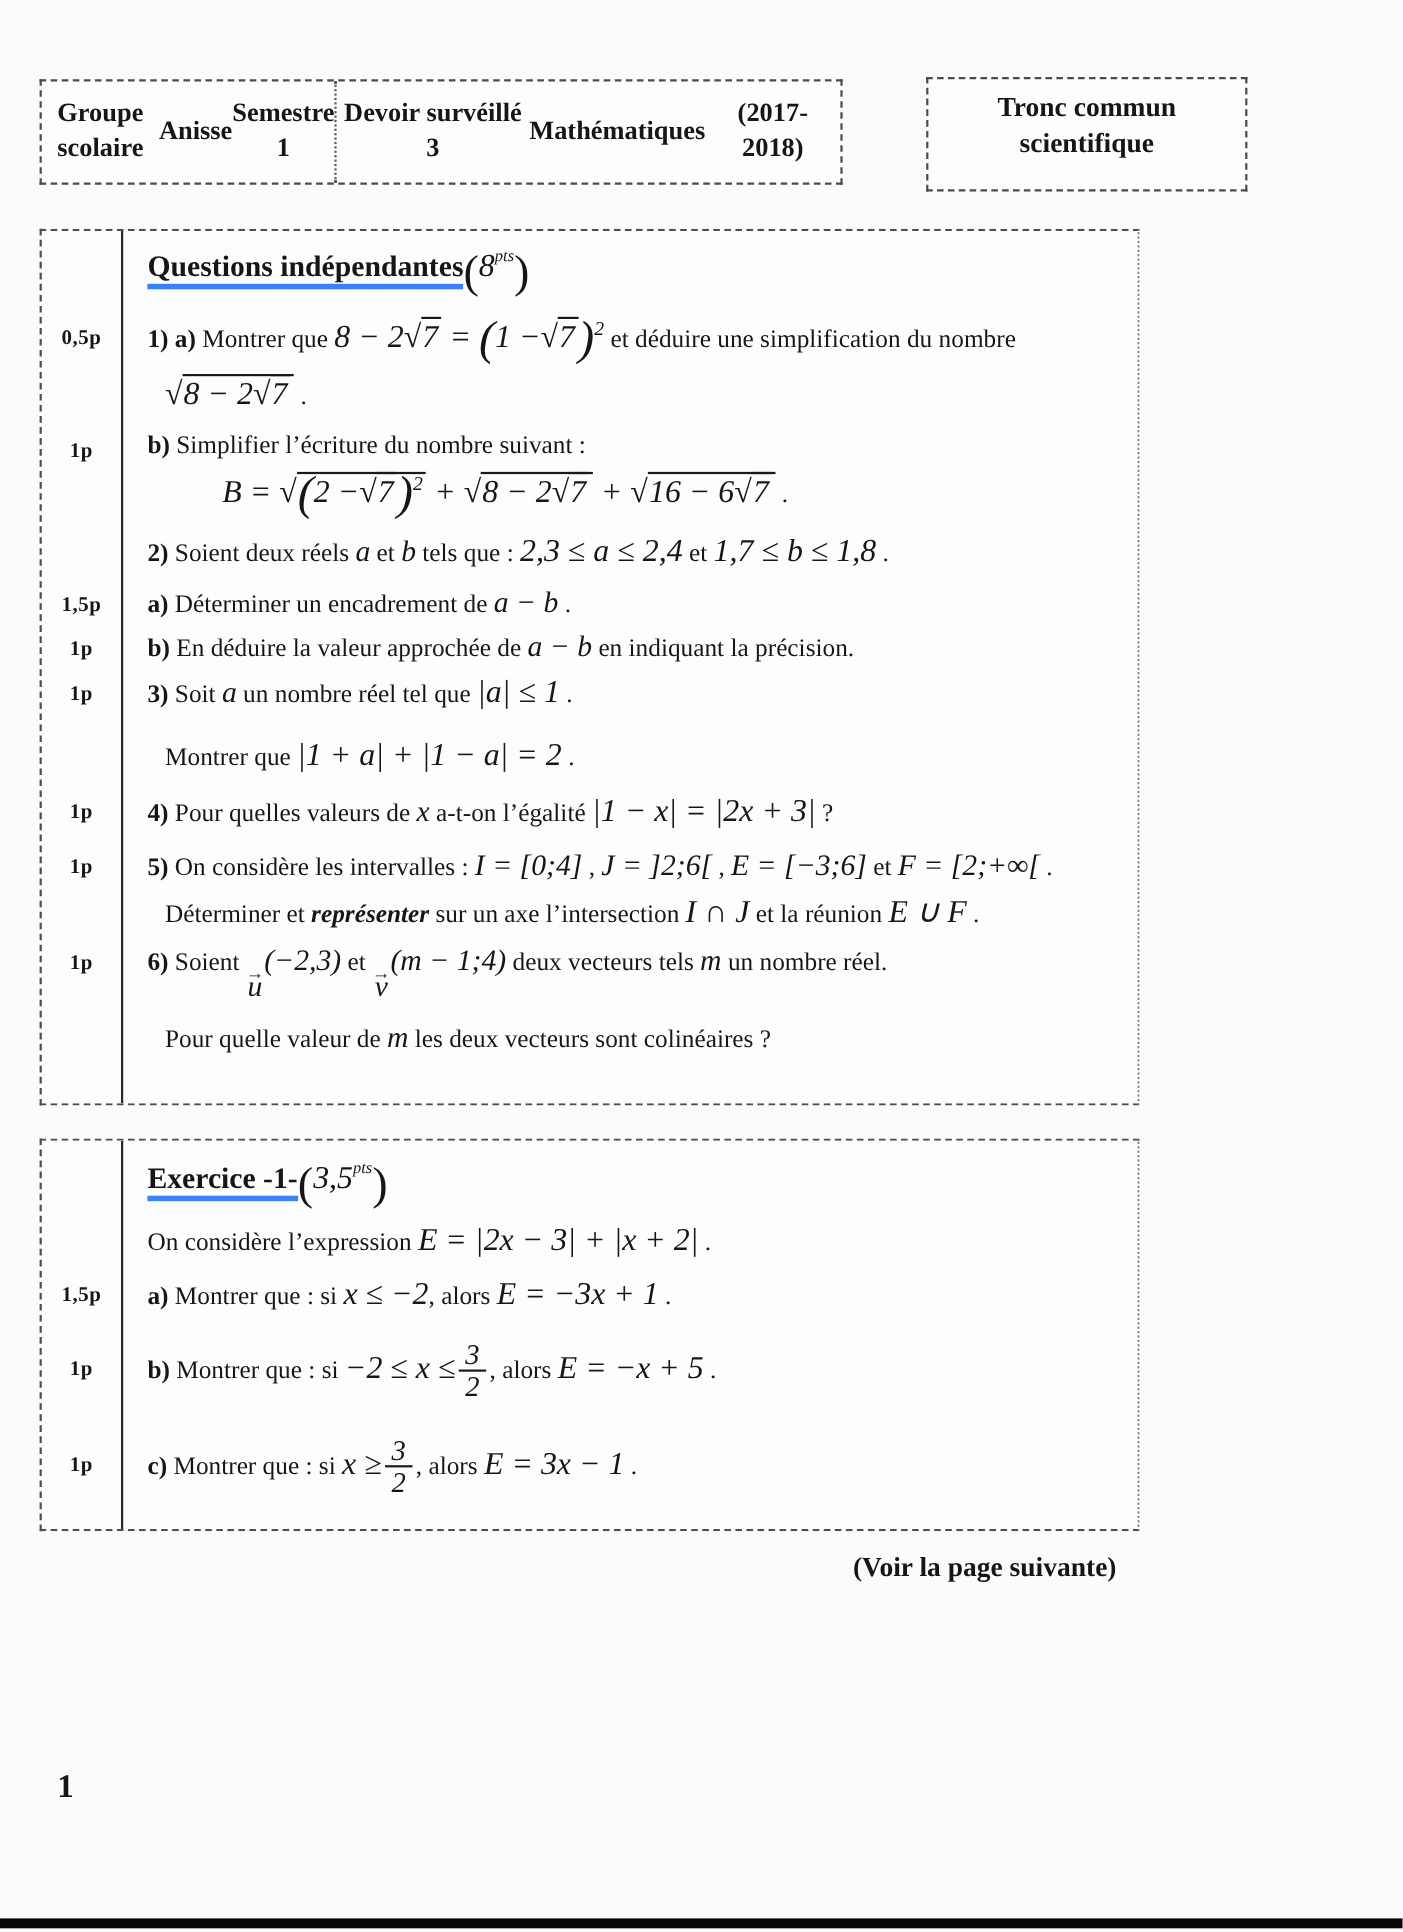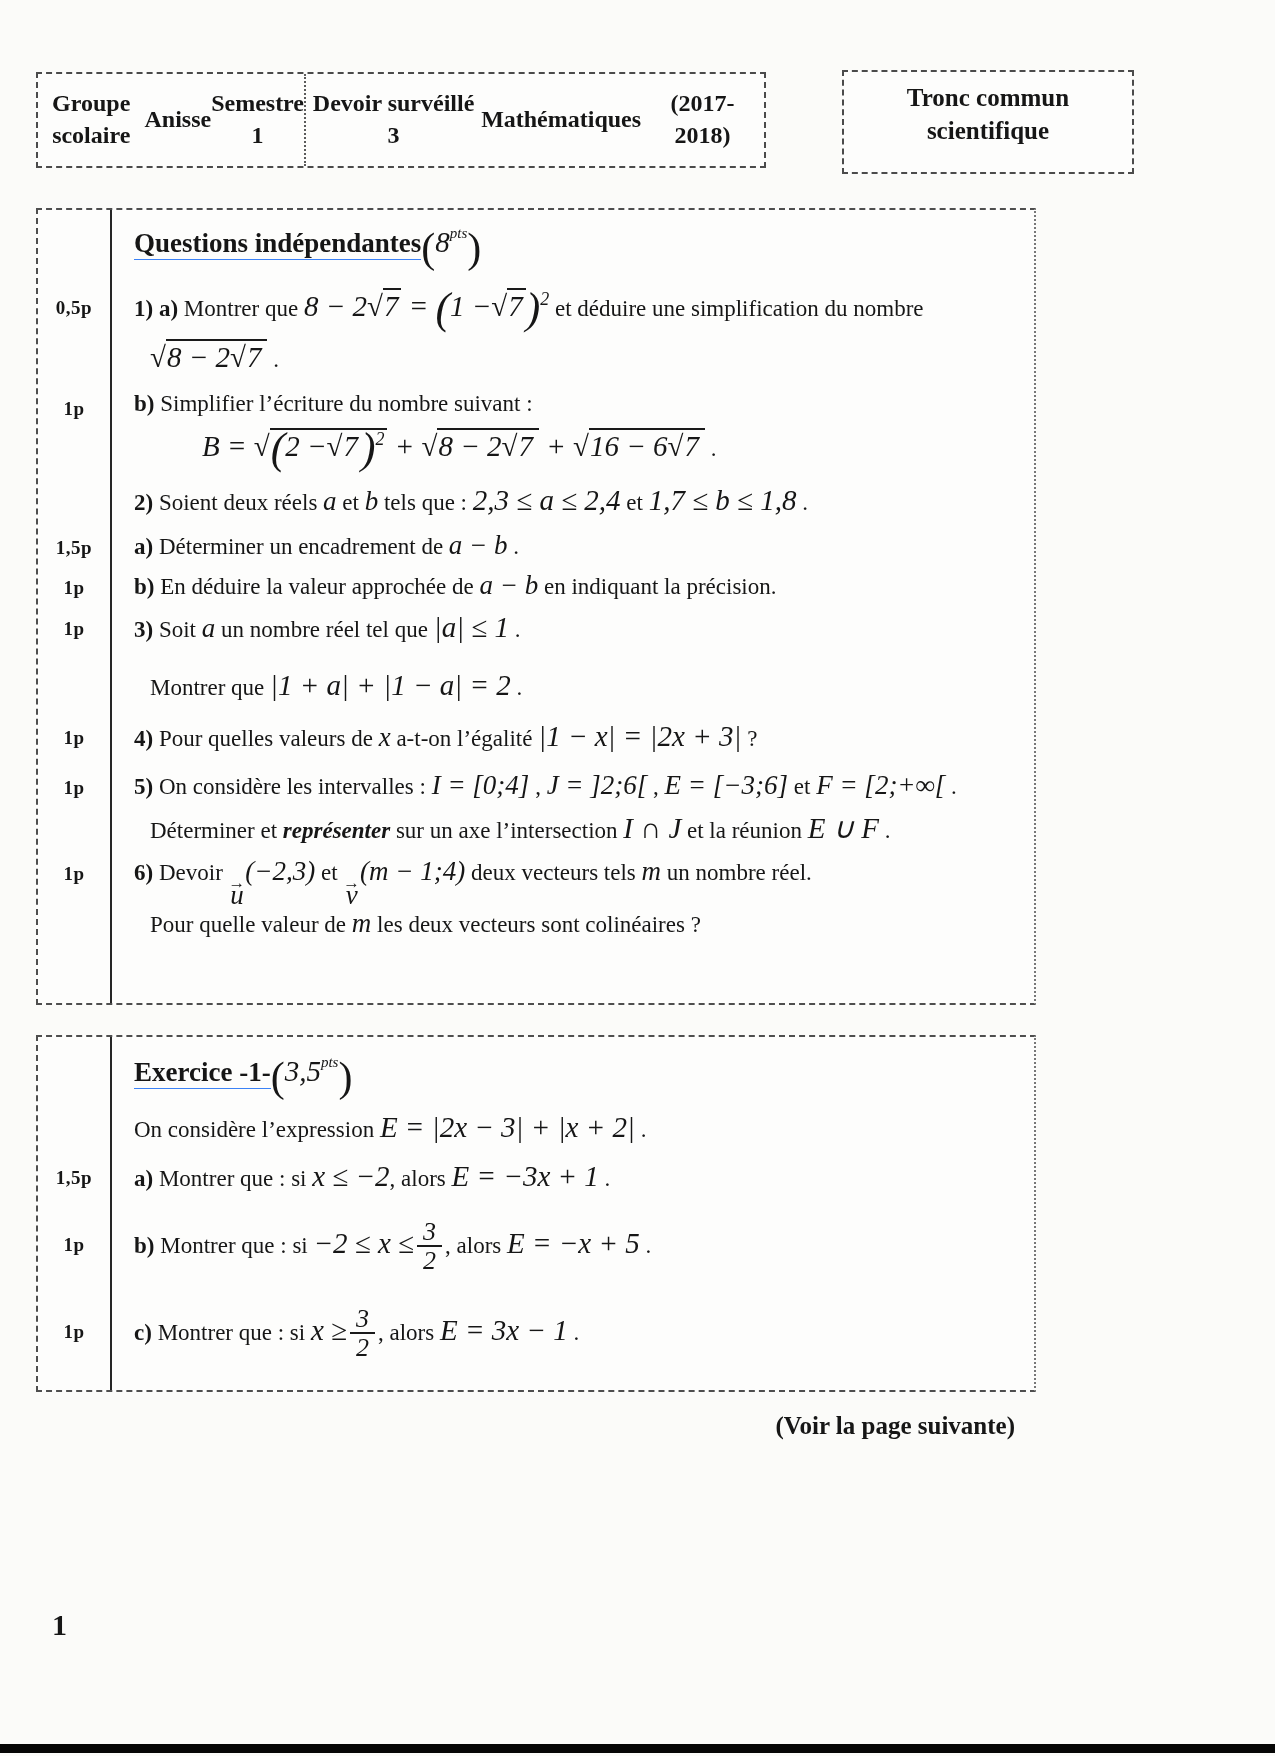--- a/index.html
+++ b/index.html
@@ -40,21 +40,21 @@
   .row { display:flex; align-items:flex-start; }
   .pts {
     flex:0 0 72px; text-align:center; font-weight:bold;
     font-size:19px; padding-top:9px; letter-spacing:0.5px;
   }
   .cnt { flex:1; padding-left:24px; padding-right:6px; font-size:23px; line-height:1.3; }
   .lbl { font-weight:bold;text-align:right; }
 
   .box-title {
     font-weight:bold; font-size:27px;
-    border-bottom:1px solid #3b82f6; padding-bottom:1px;
+    border-bottom:5px solid #3b82f6; padding-bottom:1px;
   }
   .bp { font-size:1.5em; font-weight:400; vertical-align:-0.15em; line-height:0.9; }
   .bigp { font-size:42px; font-weight:400; vertical-align:-10px; line-height:0.8; }
   .ptsnum { font-size:29px; font-style:italic; }
   .ptsup { font-size:15px; font-style:italic; vertical-align:14px; }
 
   .mth { font-style:italic; font-size:27px; white-space:nowrap; }
   .mth.big { font-size:29px; }
   sup.e2 { font-size:0.62em; font-style:italic; }
 
@@ -248,37 +248,37 @@
         <span>et la réunion</span>
         <span class="mth big">E ∪ F</span>
         <span>.</span>
       </div>
     </div>
 
     <div class="row" style="margin-top:7px">
       <div class="pts">1p</div>
       <div class="cnt">
         <span class="lbl">6)</span>
-        <span>Devoir</span>
+        <span>Soient</span>
         <span class="mth"><span class="vec">
               <span class="arrow">→</span>
               <span class="letter">u</span>
             </span><span>(−2,3)</span></span>
         <span>et</span>
         <span class="mth"><span class="vec">
               <span class="arrow">→</span>
               <span class="letter">v</span>
             </span><span>(m − 1;4)</span></span>
         <span>deux vecteurs tels</span>
         <span class="mth">m</span>
         <span>un nombre réel.</span>
       </div>
     </div>
 
-    <div class="row" style="margin-top:3px">
+    <div class="row" style="margin-top:21px">
       <div class="pts"></div>
       <div class="cnt indent3">
         <span>Pour quelle valeur de</span>
         <span class="mth">m</span>
         <span>les deux vecteurs sont colinéaires ?</span>
       </div>
     </div>
   </div>
 
   <div class="qbox" id="box2">

